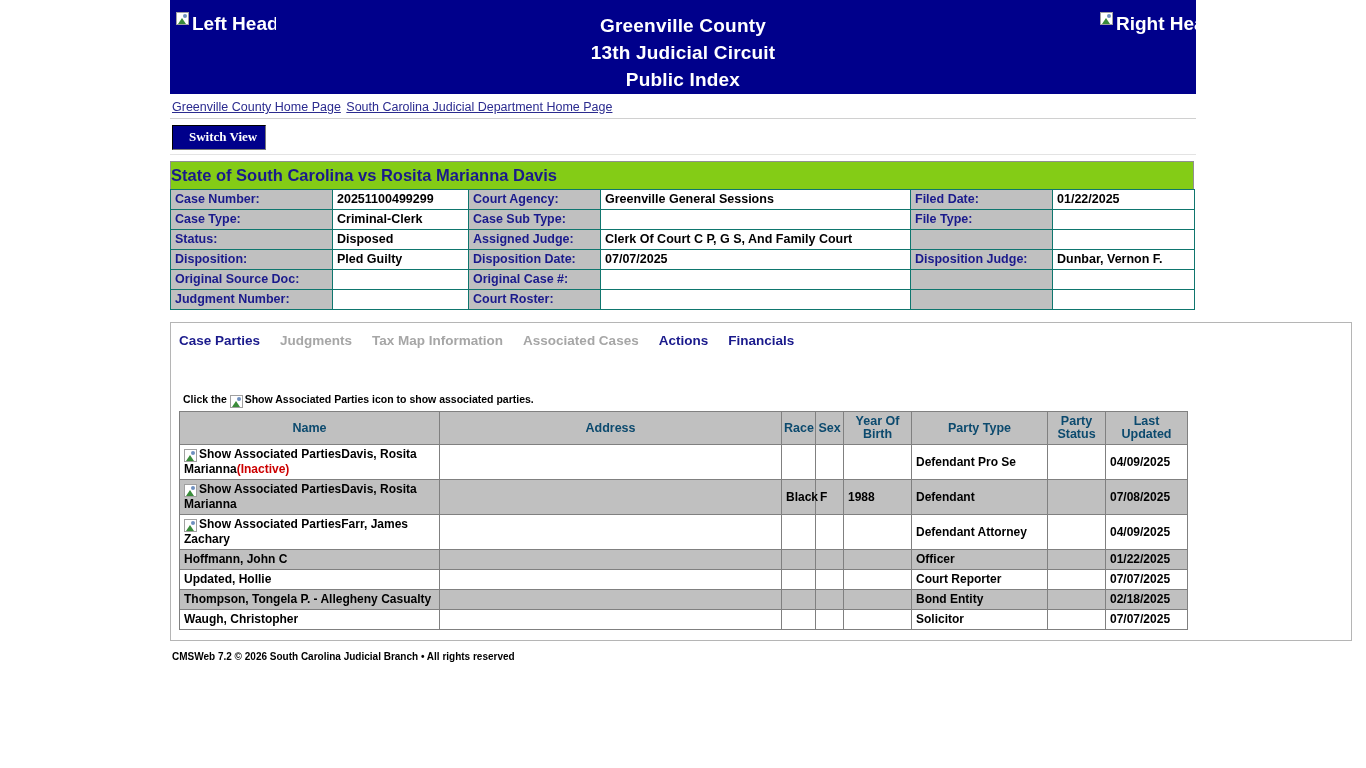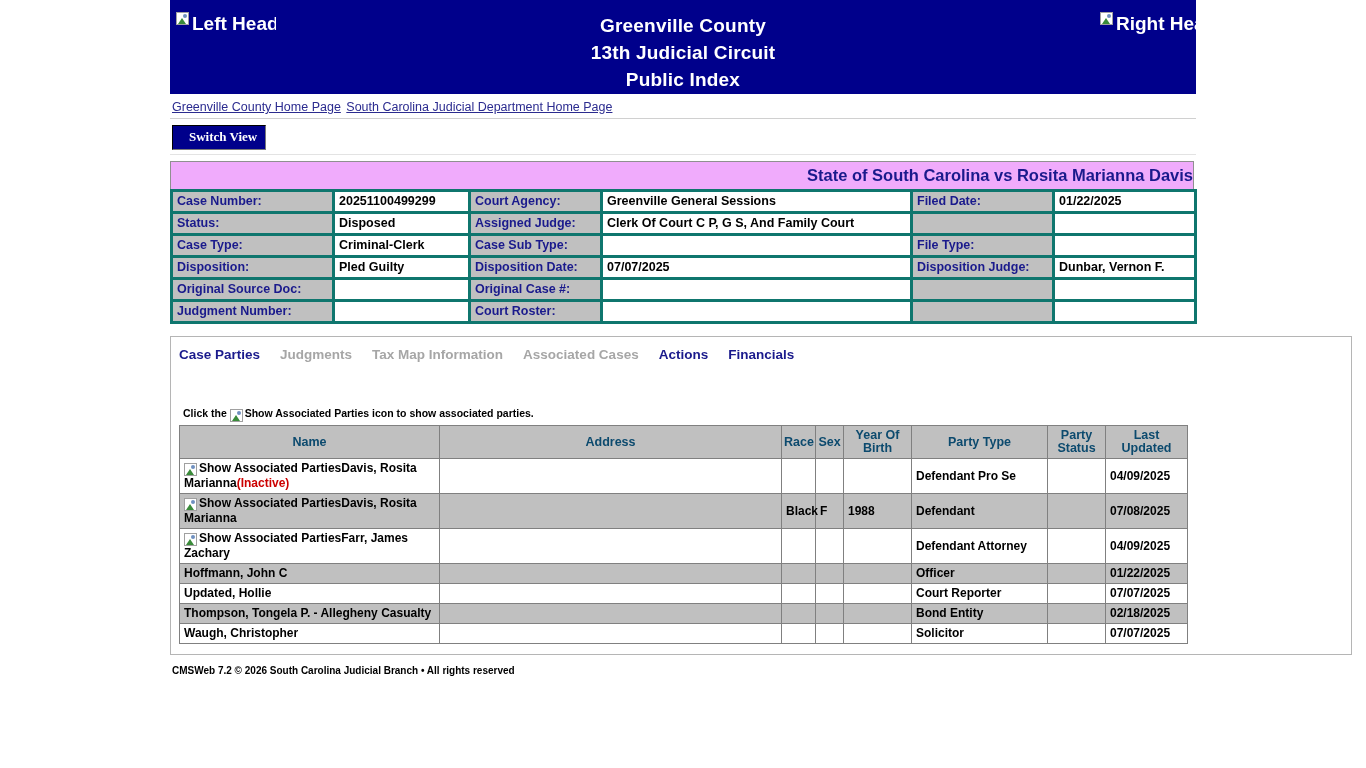--- a/index.html
+++ b/index.html
@@ -130,40 +130,40 @@
 
   
   .case-wrap { margin-top: 6px; }
   table.caseinfo {
     border-collapse: collapse;
     width: 1024px;
     table-layout: fixed;
     font-size: 12.5px;
   }
   table.caseinfo td {
-    border: 3px solid #0f766e;
+    border: 1px solid #0f766e;
     padding: 1px 4px 2px 4px;
     height: 16px;
     vertical-align: middle;
     font-weight: bold;
     background: #ffffff;
   }
   table.caseinfo td.lbl {
     background: #c0c0c0;
     color: #1a1a8c;
   }
   table.caseinfo td.blankgray { background: #c0c0c0; }
   .case-title-bar {
-    background: #f0abfc;
+    background: #84cc16;
     border: 1px solid #909090;
     border-bottom: none;
     color: #1a1a8c;
     font-weight: bold;
     font-size: 16.5px;
-    text-align: right;
+    text-align: left;
     padding: 4px 0 4px 0;
     width: 1024px;
     box-sizing: border-box;
   }
 
   
   .tabpanel {
     margin-top: 12px;
     border: 1px solid #b5b5b5;
     width: 1182px;
@@ -275,33 +275,33 @@
       <tbody>
           <tr>
             <td class="lbl">Case Number:</td>
             <td class="">20251100499299</td>
             <td class="lbl">Court Agency:</td>
             <td class="">Greenville General Sessions</td>
             <td class="lbl">Filed Date:</td>
             <td class="">01/22/2025</td>
           </tr>
           <tr>
+            <td class="lbl">Case Type:</td>
+            <td class="">Criminal-Clerk</td>
+            <td class="lbl">Case Sub Type:</td>
+            <td class=""></td>
+            <td class="lbl">File Type:</td>
+            <td class=""></td>
+          </tr>
+          <tr>
             <td class="lbl">Status:</td>
             <td class="">Disposed</td>
             <td class="lbl">Assigned Judge:</td>
             <td class="">Clerk Of Court C P, G S, And Family Court</td>
             <td class="blankgray"></td>
-            <td class=""></td>
-          </tr>
-          <tr>
-            <td class="lbl">Case Type:</td>
-            <td class="">Criminal-Clerk</td>
-            <td class="lbl">Case Sub Type:</td>
-            <td class=""></td>
-            <td class="lbl">File Type:</td>
             <td class=""></td>
           </tr>
           <tr>
             <td class="lbl">Disposition:</td>
             <td class="">Pled Guilty</td>
             <td class="lbl">Disposition Date:</td>
             <td class="">07/07/2025</td>
             <td class="lbl">Disposition Judge:</td>
             <td class="">Dunbar, Vernon F.</td>
           </tr>

